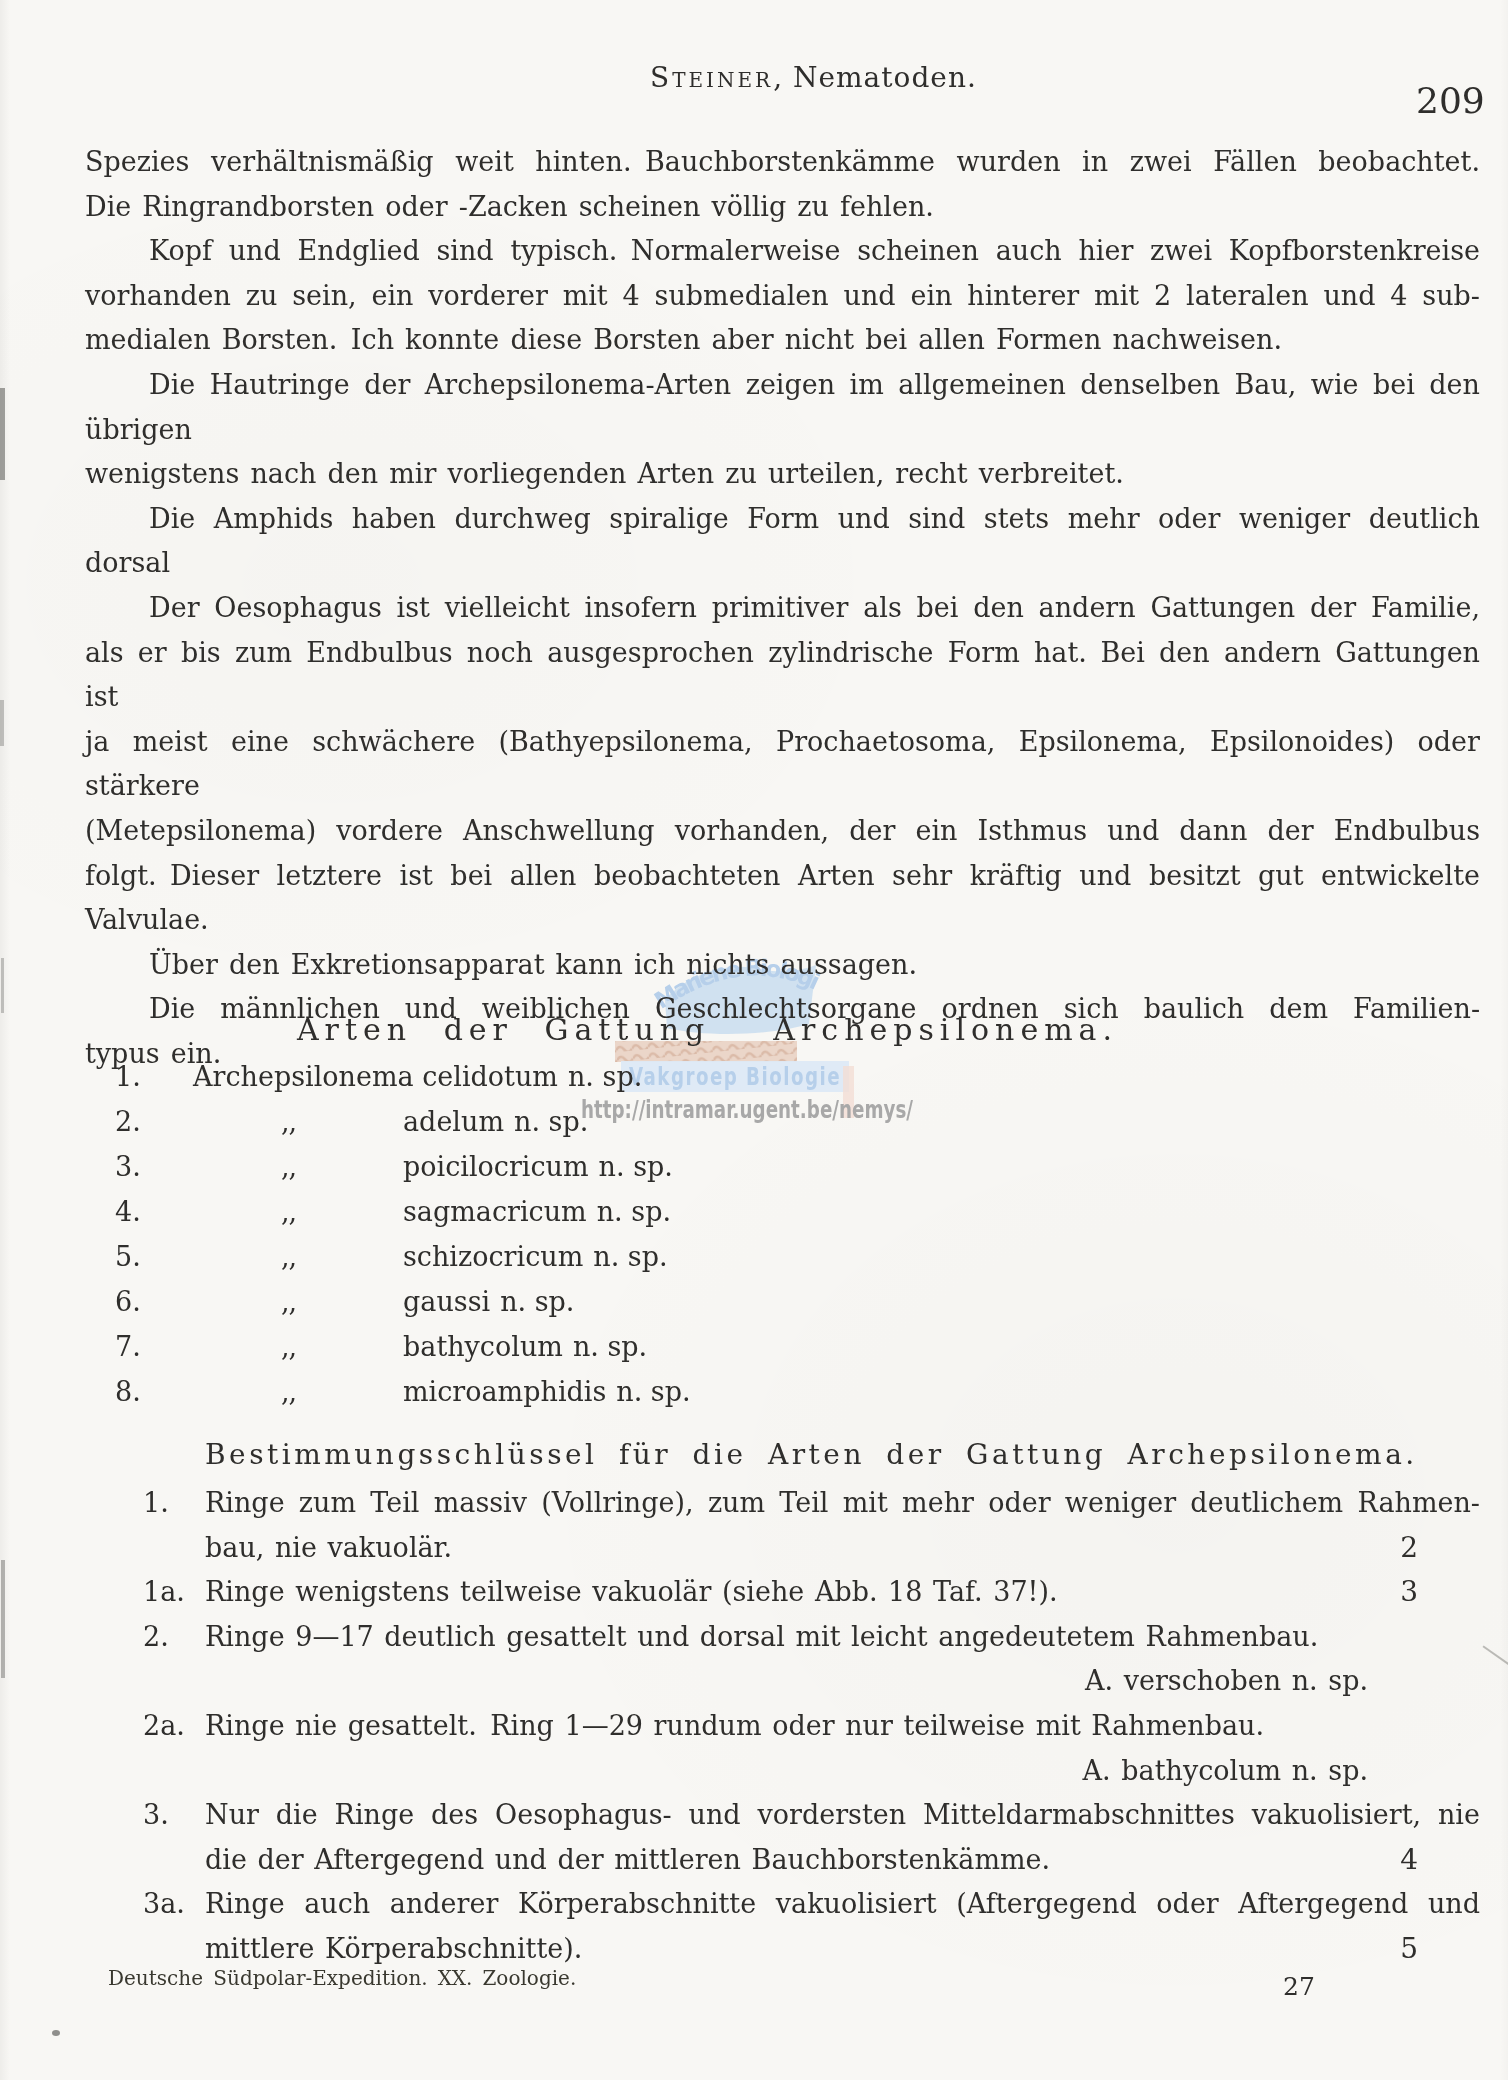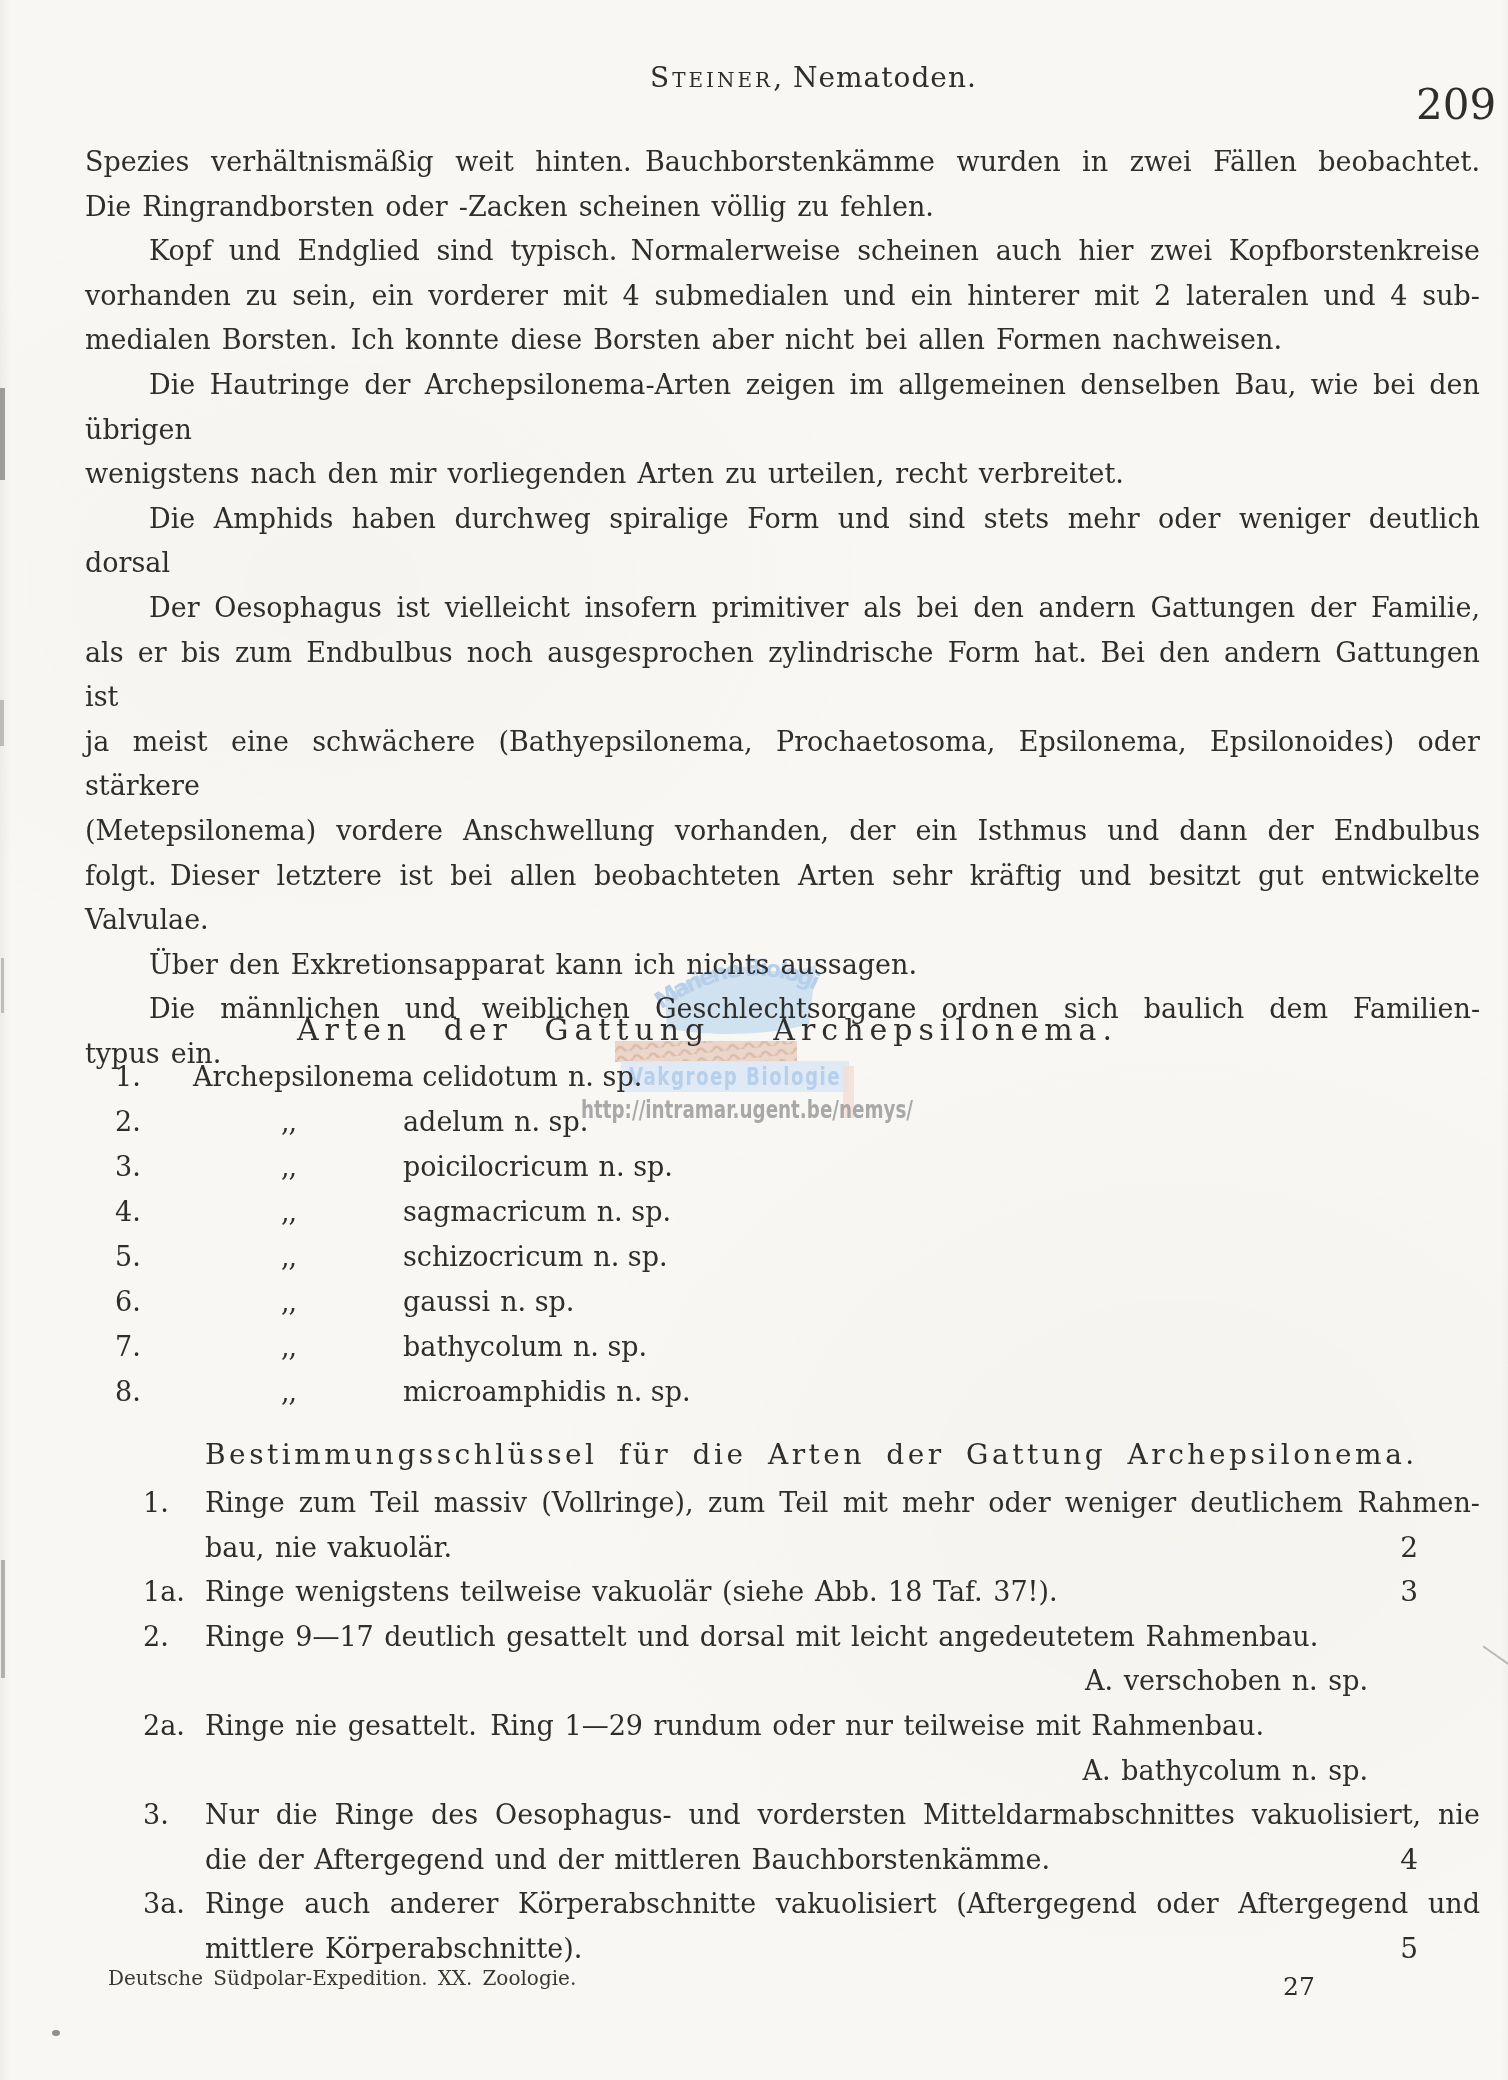--- a/index.html
+++ b/index.html
@@ -11,21 +11,21 @@
       radial-gradient(ellipse 900px 650px at 22% 28%, rgba(0,0,0,0.012), rgba(0,0,0,0) 70%),
       radial-gradient(ellipse 1000px 800px at 78% 72%, rgba(0,0,0,0.016), rgba(0,0,0,0) 70%),
       linear-gradient(90deg, rgba(0,0,0,0.045), rgba(0,0,0,0) 10px),
       linear-gradient(270deg, rgba(0,0,0,0.02), rgba(0,0,0,0) 8px),
       #f8f7f4;
   }
   .it{}
   
   .running-title{position:absolute; left:650px; top:61px; font-size:28px; letter-spacing:1px;}
   .running-title .sc{font-variant:small-caps; letter-spacing:3px;}
-  .page-number{position:absolute; left:1416px; top:80px; font-size:42px;text-align:right;}
+  .page-number{position:absolute; left:1416px; top:80px; font-size:36px;text-align:right;}
   
   .body-text{position:absolute; left:85px; top:140px; width:1395px;
     font-size:27px; line-height:44.6px; word-spacing:2.5px;}
   .line{min-height:44.6px;}
   .line.just{text-align:justify; text-align-last:justify;}
   .line.ind{text-indent:64px;}
   
   .species-heading{position:absolute; left:85px; top:1012px; width:1395px;
     text-align:center; font-size:30px; padding-right:150px; box-sizing:border-box;}
   .species-heading span{letter-spacing:6px; word-spacing:16px;text-align:right;}

